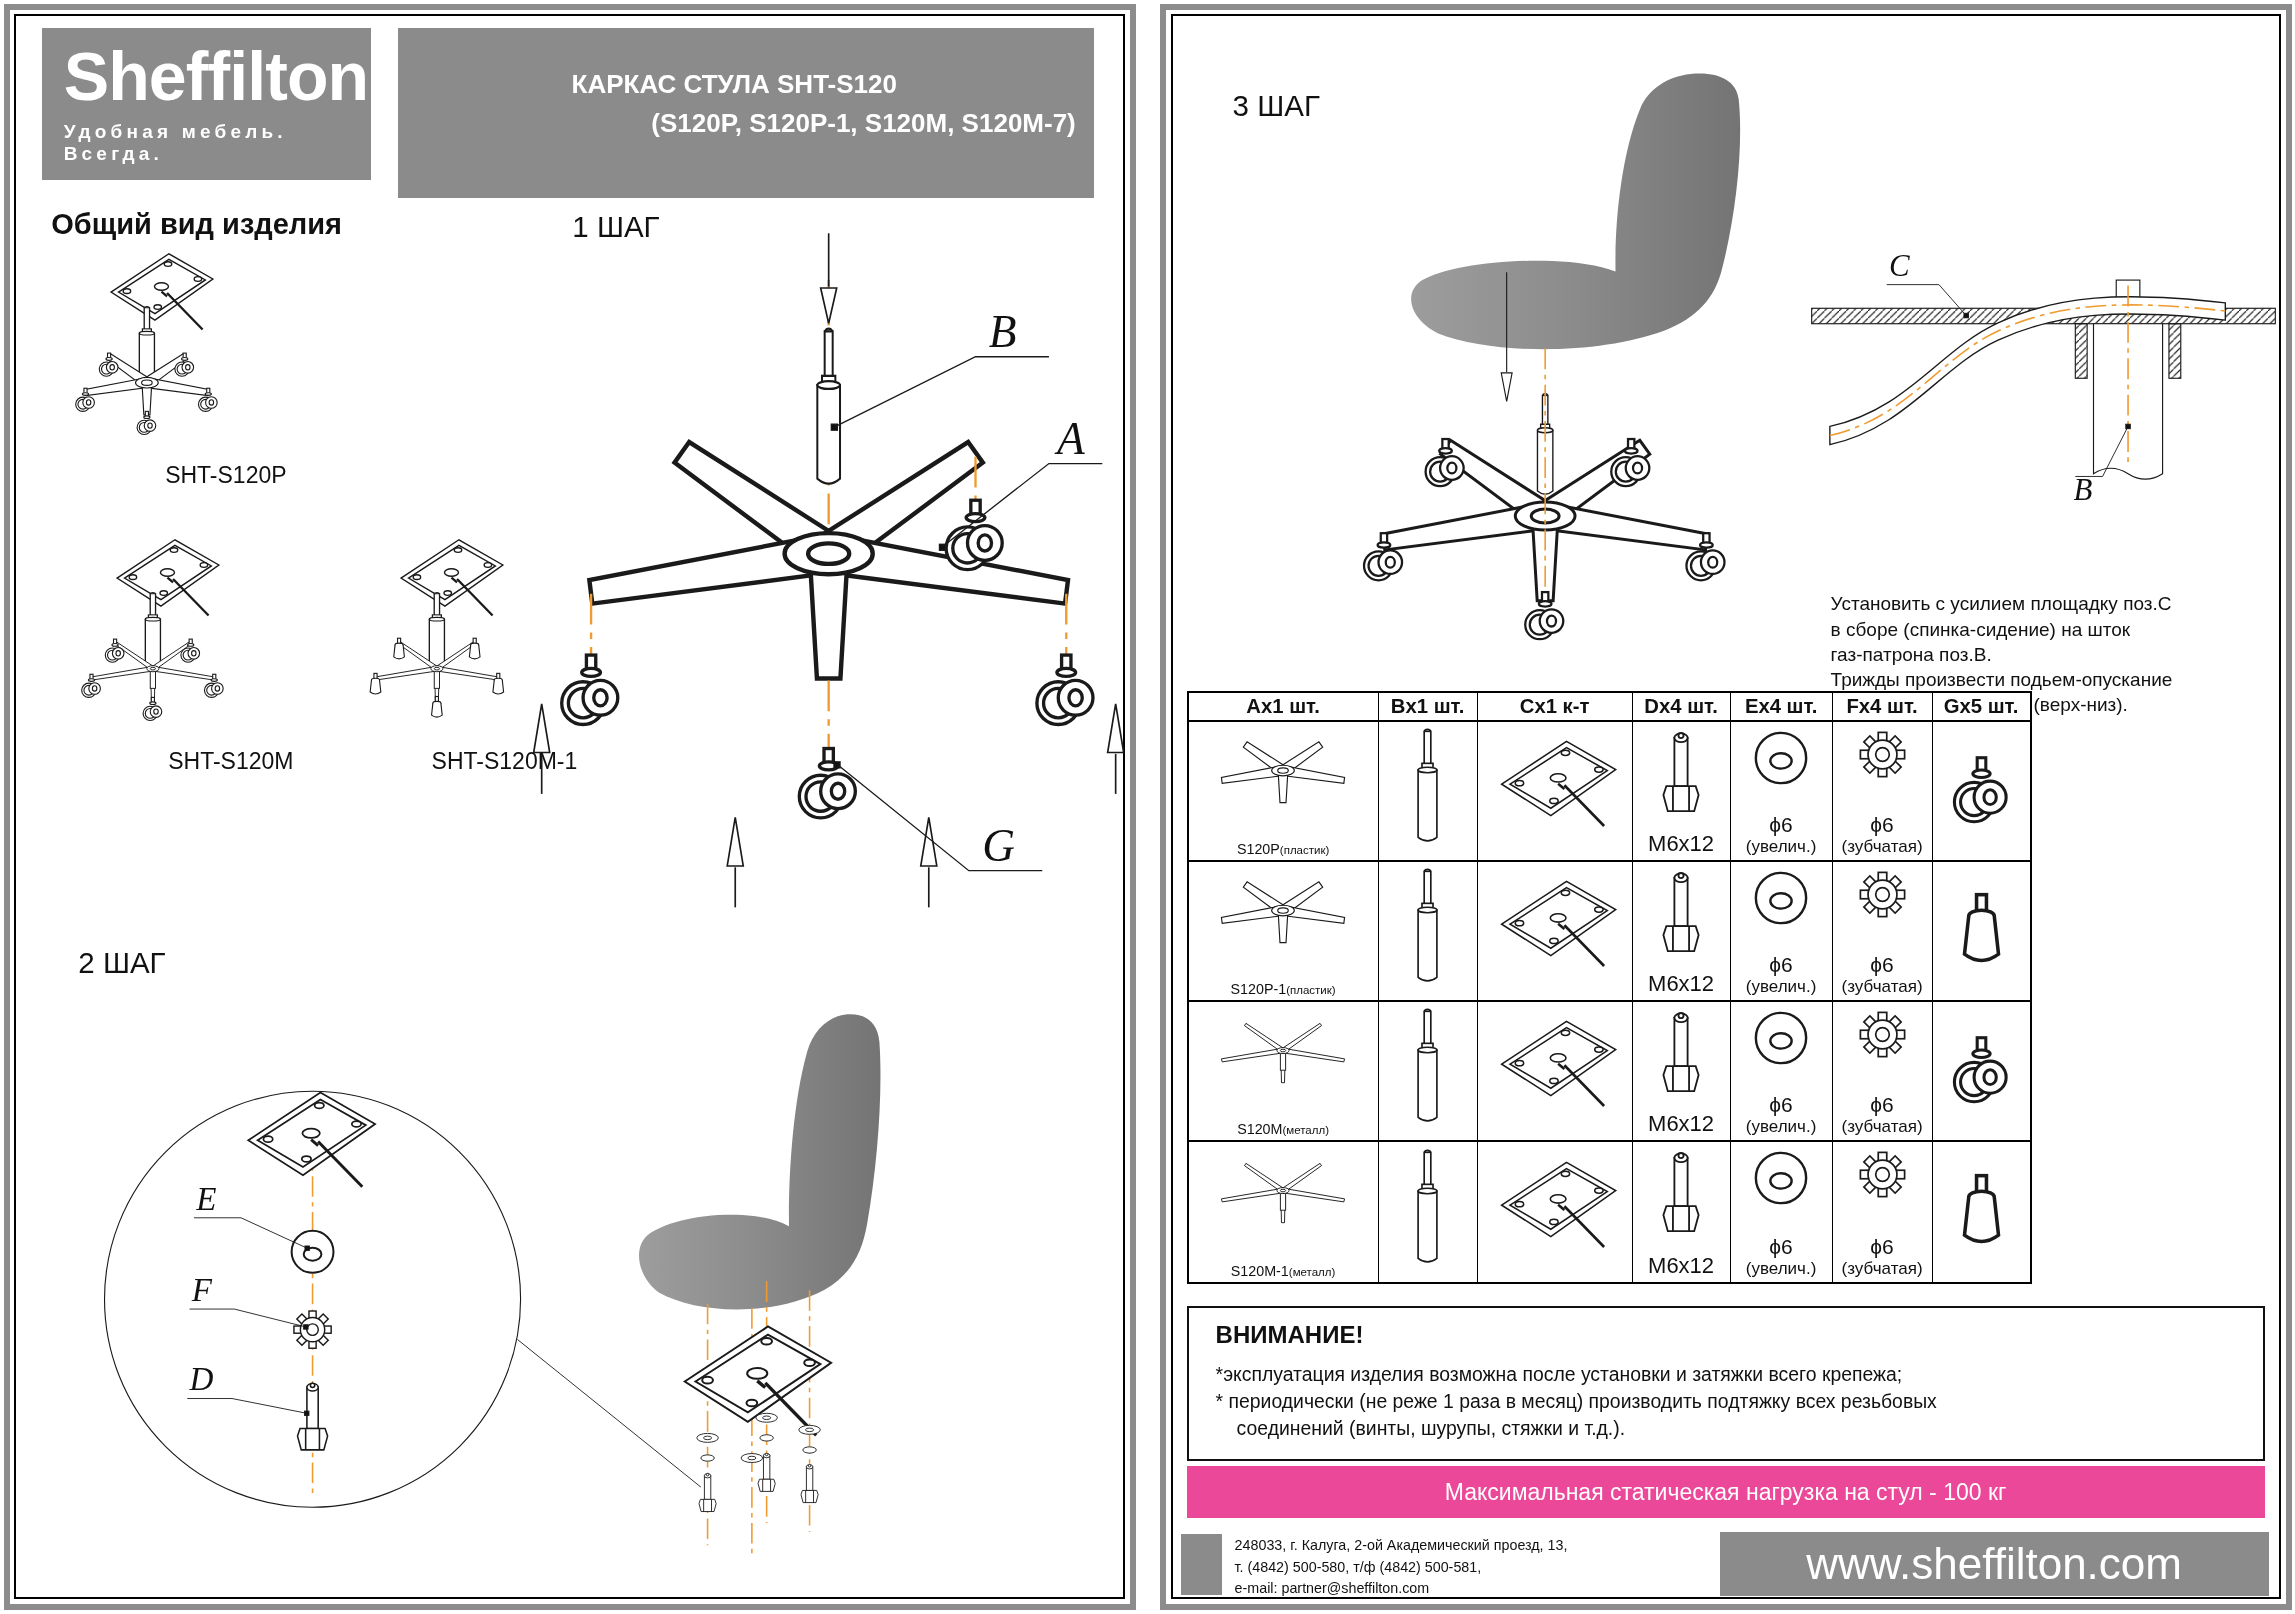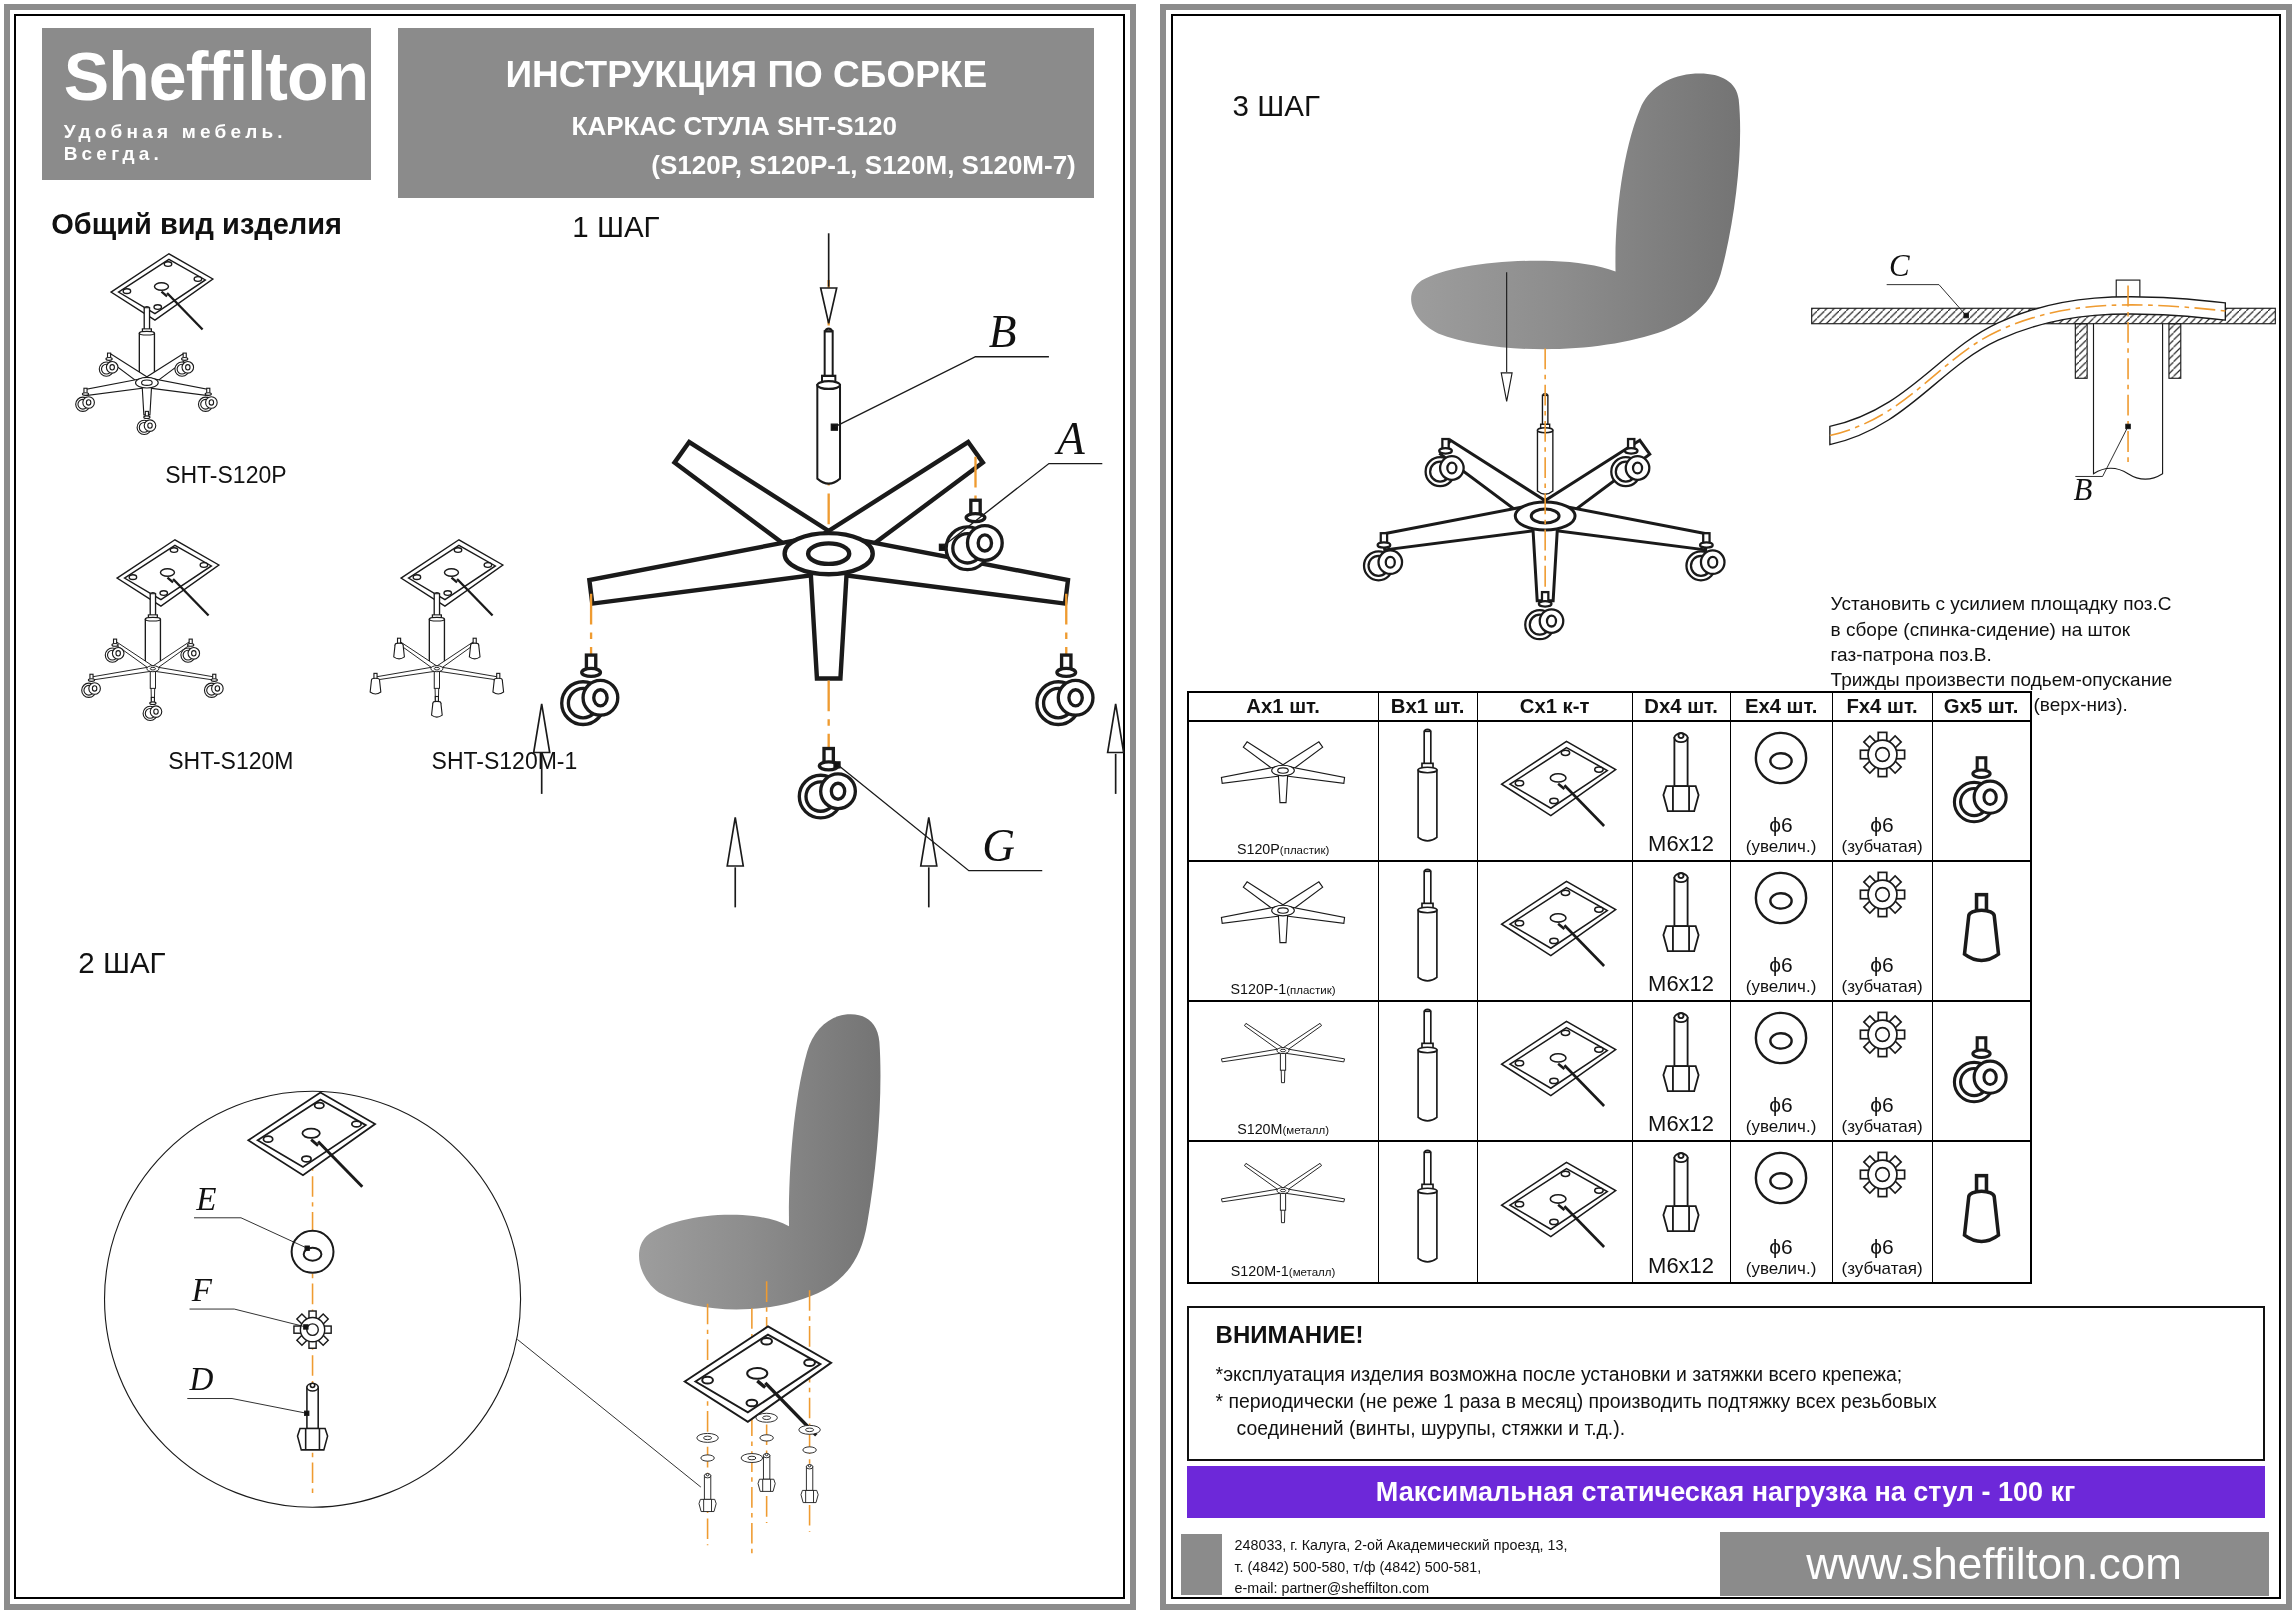--- a/index.html
+++ b/index.html
@@ -46,21 +46,21 @@
   .dsize{font-size:22px}
   .wsize{font-size:21px}
   .wnote{font-size:17px}
 
   
   .attention{border:2.3px solid #111;box-sizing:border-box;padding:13px 27px}
   .att-title{font-size:24px;font-weight:bold;margin-bottom:12px}
   .att-line{font-size:19.4px;line-height:1.38}
   .att-indent{padding-left:21px}
 
-  .load-banner{background:#6d28d9;color:#fff;font-size:27px;font-weight:bold;
+  .load-banner{background:#ec4899;color:#fff;font-size:23px;font-weight:normal;
                display:flex;align-items:center;justify-content:center}
   .addr{font-size:14.3px;line-height:1.5}
   .www-box{background:#8b8b8b;color:#fff;font-size:44px;display:flex;align-items:center;justify-content:center}
   .gray-sq{background:#8b8b8b}
 
   svg text.cadletter{font-family:"Liberation Serif",serif;font-style:italic;fill:#111}
   .oln{stroke:#ef9b30;stroke-width:3.5;fill:none;stroke-dasharray:46 12 10 12}
 </style>
 </head>
 <body>
@@ -174,21 +174,20 @@
 
 <div class="page" id="page-left">
   <div class="inner">
 
     <div class="abs logo-box" style="left:25.4px;top:11.5px;width:307px;height:152px">
       <div class="logo-brand">Sheffilton</div>
       <div class="logo-tagline">Удобная мебель. Всегда.</div>
     </div>
 
     <div class="abs header-banner" style="left:382px;top:11.5px;width:696px;height:170px">
-      <div class="hb1">ИНСТРУКЦИЯ ПО СБОРКЕ</div>
       <div class="hb2">КАРКАС СТУЛА SHT-S120</div>
       <div class="hb3">(S120P, S120P-1, S120M, S120M-7)</div>
     </div>
 
     <div class="abs sec-title" style="left:35px;top:192px">Общий вид изделия</div>
 
     <div class="abs fig" style="left:2.3px;top:233px;width:268px">
       <svg width="258" height="210" viewBox="0 0 580 470">
         <use href="#bracket" transform="translate(155,-5) scale(1.05)"></use>
         <use href="#gaslift" transform="translate(230,126) scale(1,0.82)"></use>

